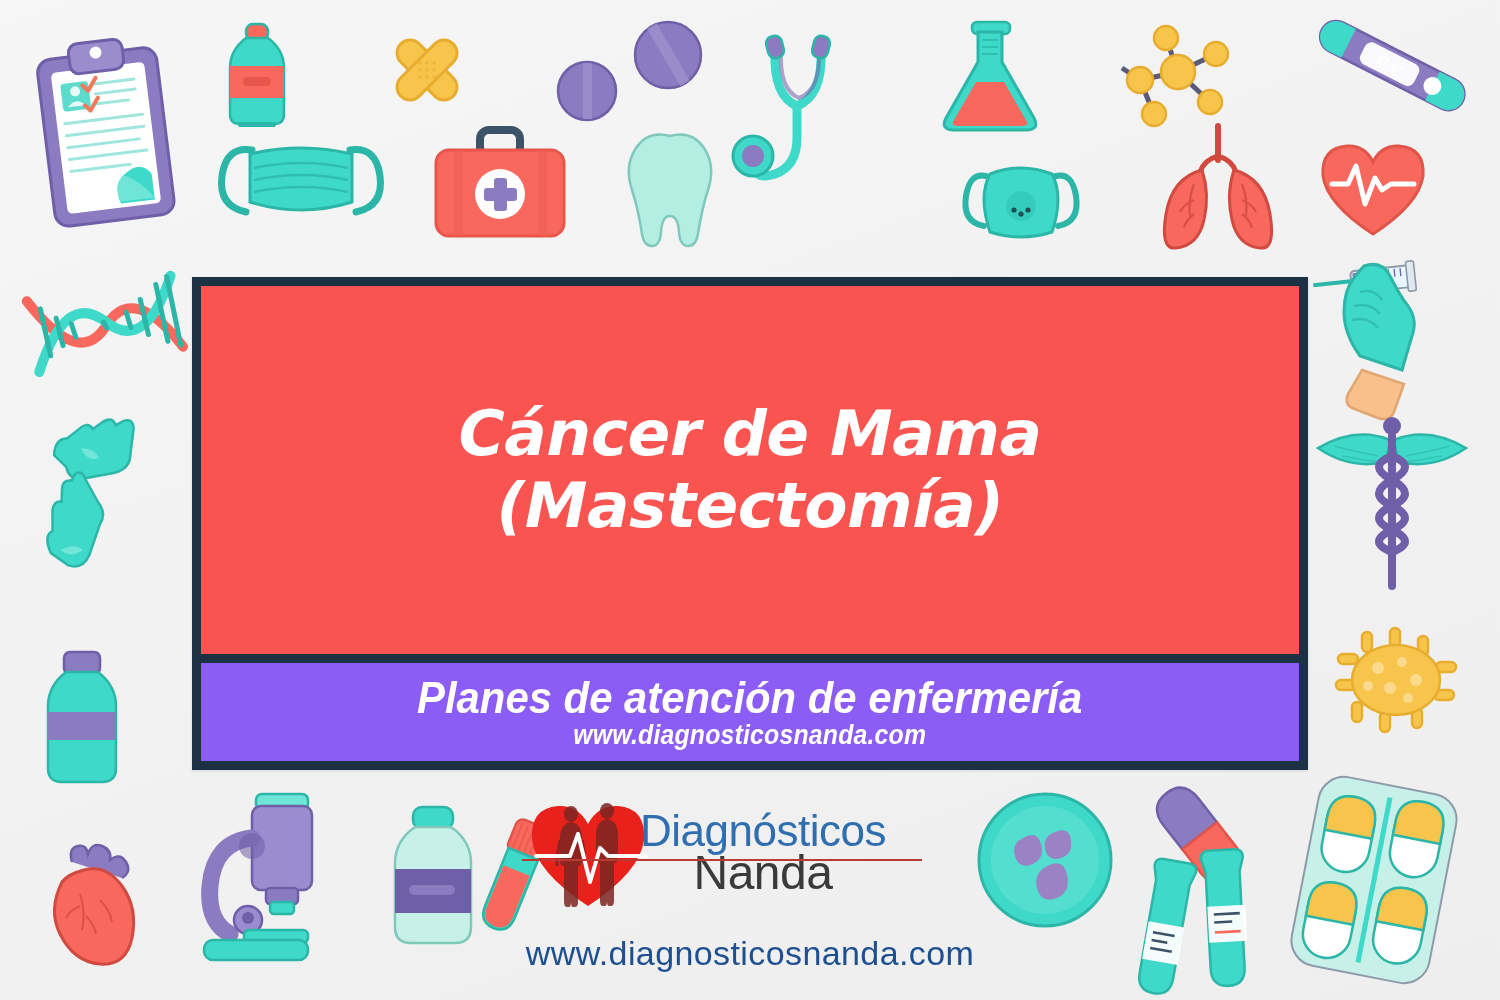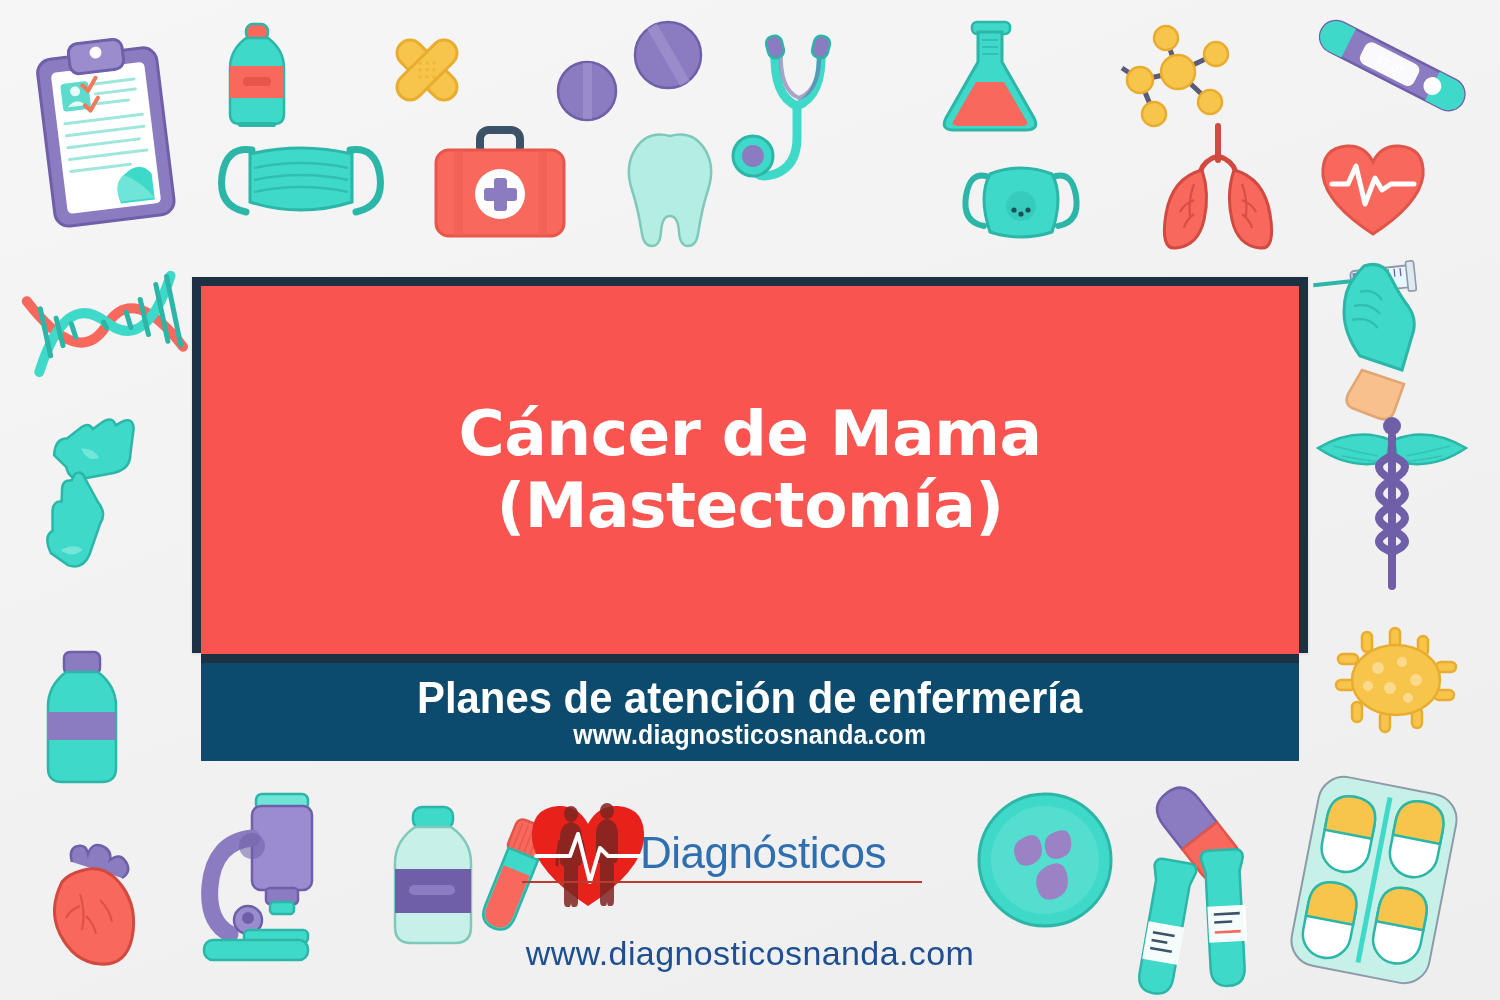--- a/index.html
+++ b/index.html
@@ -19,45 +19,46 @@
 
   
   .icon-layer { position:absolute; inset:0; }
   .ico { position:absolute; }
   .ico svg { display:block; overflow:visible; }
 
   
   .card {
     position:absolute;
     left:192px; top:277px;
-    width:1116px; height:376px;
+    width:1116px; height:493px;
     background:#1c3144;
     padding:9px;
     box-shadow:0 1px 3px rgba(0,0,0,.10);
+    font-style:italic;
   }
   .card-top {
     height:368px;
     background:#fa5450;
     display:flex; align-items:center; justify-content:center;
   }
   .card-title {
     color:#ffffff;
     text-align:center;
     font-family:"DejaVu Sans", sans-serif;
     font-weight:bold;
     font-size:63px;
     line-height:1.14;
     letter-spacing:-0.5px;
     padding:0 20px;
     white-space:pre-line;
   }
   .card-divider { height:9px; background:#1c3144; }
   .card-bottom {
     height:98px;
-    background:#0c4a6e;
+    background:#8b5cf6;
     display:flex; flex-direction:column;
     align-items:center; justify-content:center;
     gap:2px;
   }
   .card-subtitle {
     color:#ffffff;
     font-family:"Liberation Sans Narrow","Liberation Sans", sans-serif;
     font-weight:bold;
     font-size:45px;
     line-height:1;
@@ -575,18 +576,19 @@
         <g fill="#7d2622" opacity=".85">
           <ellipse cx="79" cy="17" rx="7" ry="8"></ellipse>
           <path d="M79 25 q-11 2 -11 16 l0 22 q0 6 4 6 l0 38 q0 5 3 5 l2 0 q2 0 2 -5 l0 -26 l0 26 q0 5 2 5 l2 0 q3 0 3 -5 l0 -38 q4 0 4 -6 l0 -22 q0 -14 -11 -16z"></path>
         </g>
         <path d="M8 62 l34 0 l8 -22 l12 48 l10 -34 l8 8 l38 0" fill="none" stroke="#ffffff" stroke-width="4" stroke-linejoin="round" stroke-linecap="round"></path>
       </svg>
     </div>
     <div class="logo-text">
       <div class="logo-rule"></div>
       <div class="logo-word1">Diagnósticos</div>
+      <div class="logo-word2">Nanda</div>
     </div>
   </div>
 
   <div class="footer-url">www.diagnosticosnanda.com</div>
 
 </div>
 
 </body></html>

